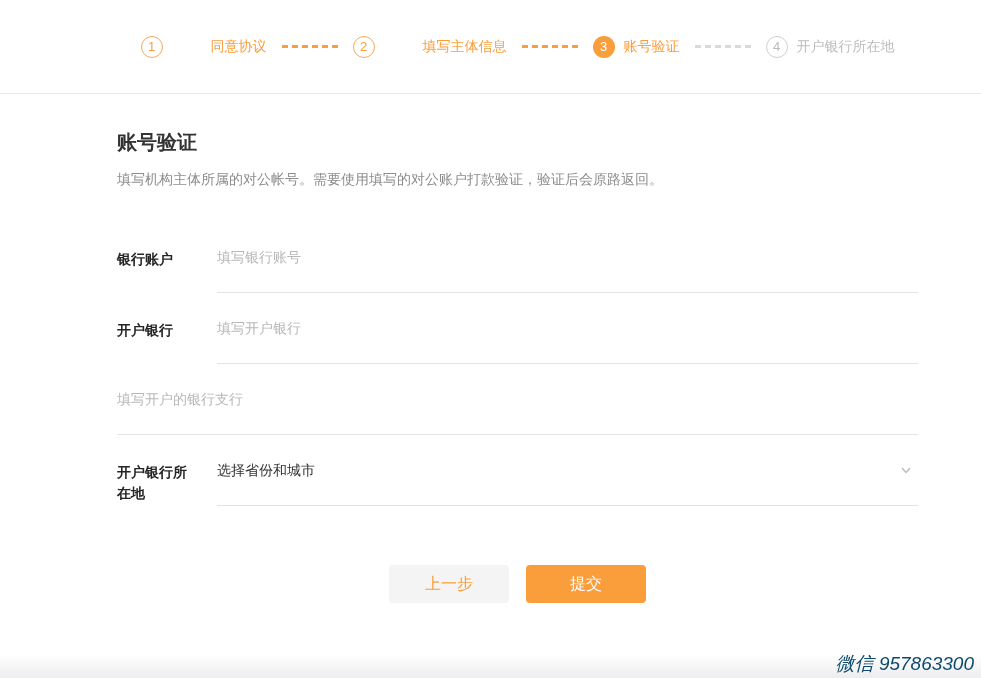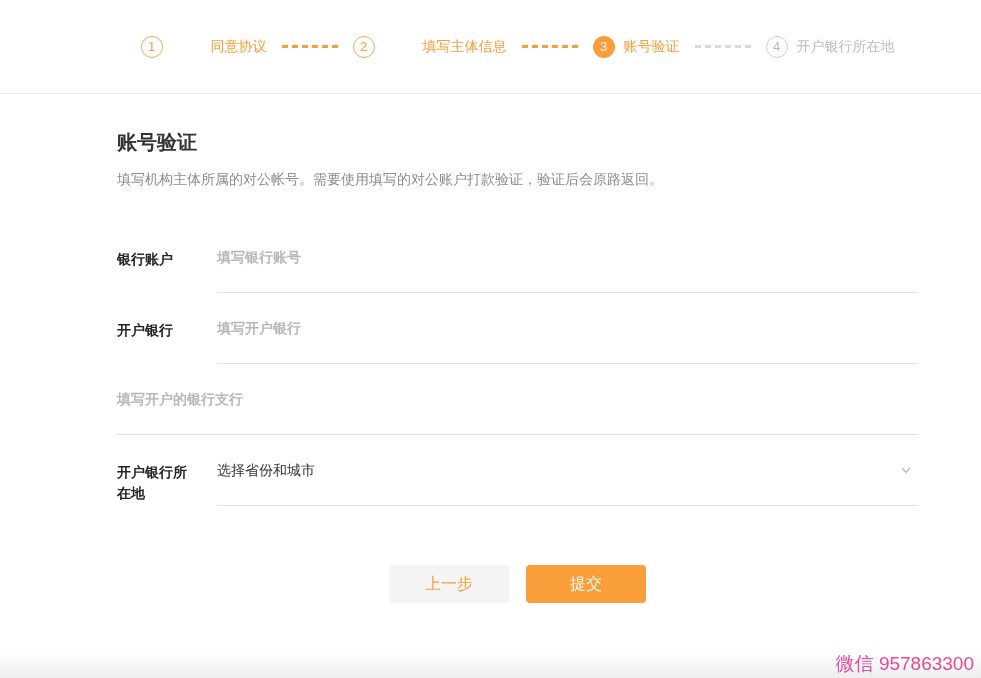--- a/index.html
+++ b/index.html
@@ -89,21 +89,20 @@
   .text-input {
     width: 100%;
     border: none;
     outline: none;
     background: transparent;
     font-size: 14px;
     color: #333333;
     font-family: inherit;
     padding: 0;
     height: 16px;
-    font-weight: bold;
   }
   .text-input::placeholder { color: #b8b8b8; opacity: 1; }
   .select-control {
     width: 100%;
     display: flex;
     align-items: center;
     justify-content: space-between;
     cursor: pointer;
   }
   .select-value { font-size: 14px; color: #333333; line-height: 16px; }
@@ -135,21 +134,22 @@
     position: absolute;
     left: 0; right: 0; bottom: 0;
     height: 24px;
     background: linear-gradient(180deg, rgba(237,237,239,0) 0%, #ededef 100%);
     pointer-events: none;
   }
   .watermark {
     position: absolute;
     right: 7px; bottom: 1px;
     font-size: 19px;
-    color: #ec4899;
+    color: #0c4a6e;
+    font-style: italic;
   }
 </style>
 </head>
 <body>
 
 <header class="header">
   <nav class="stepper">
 
     <div class="step step--done">
       <span class="step-circle">1</span>

